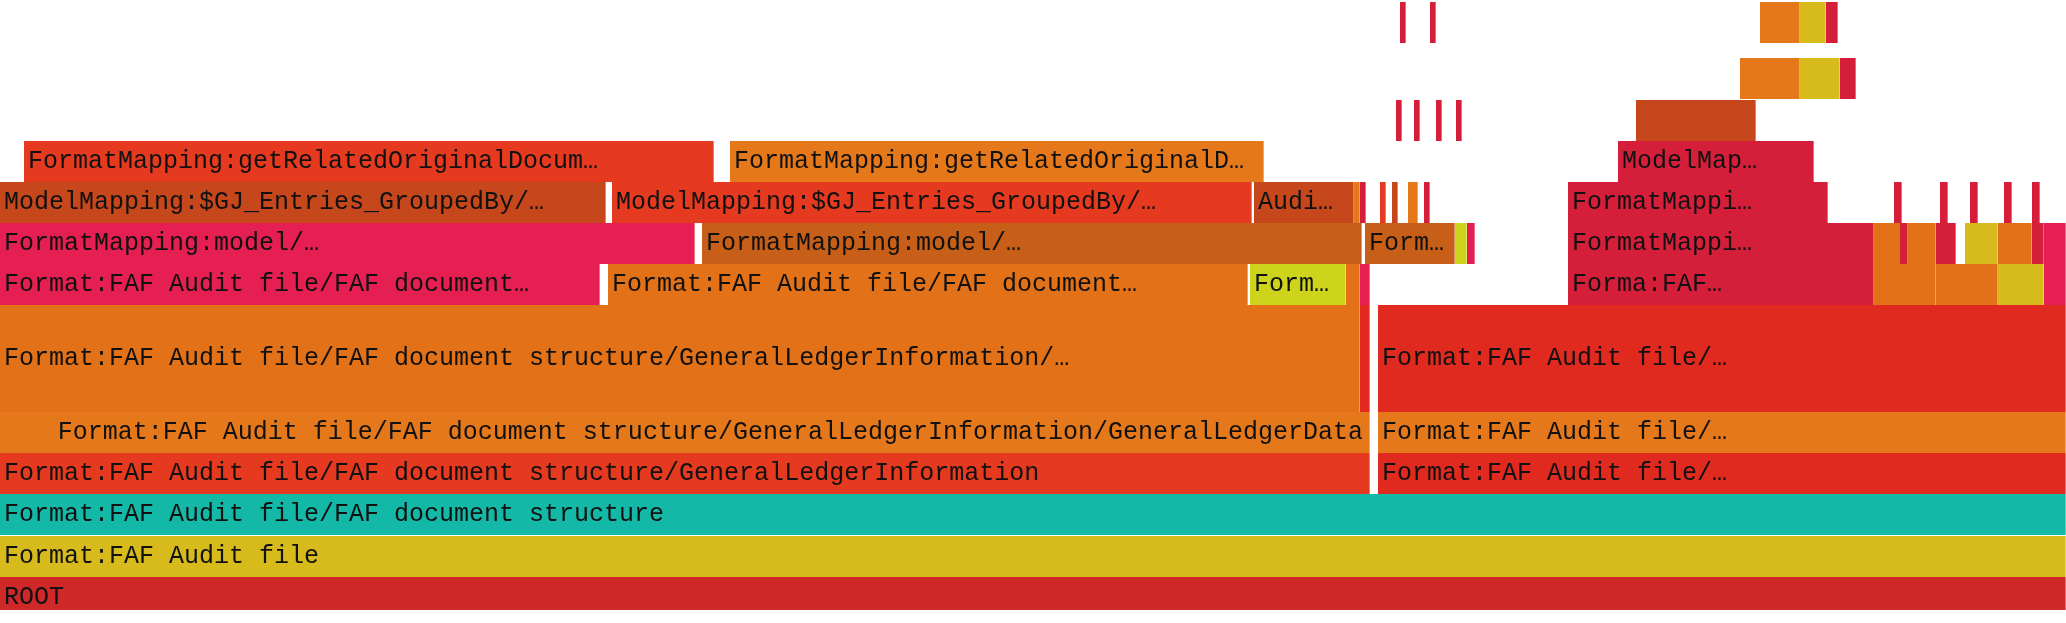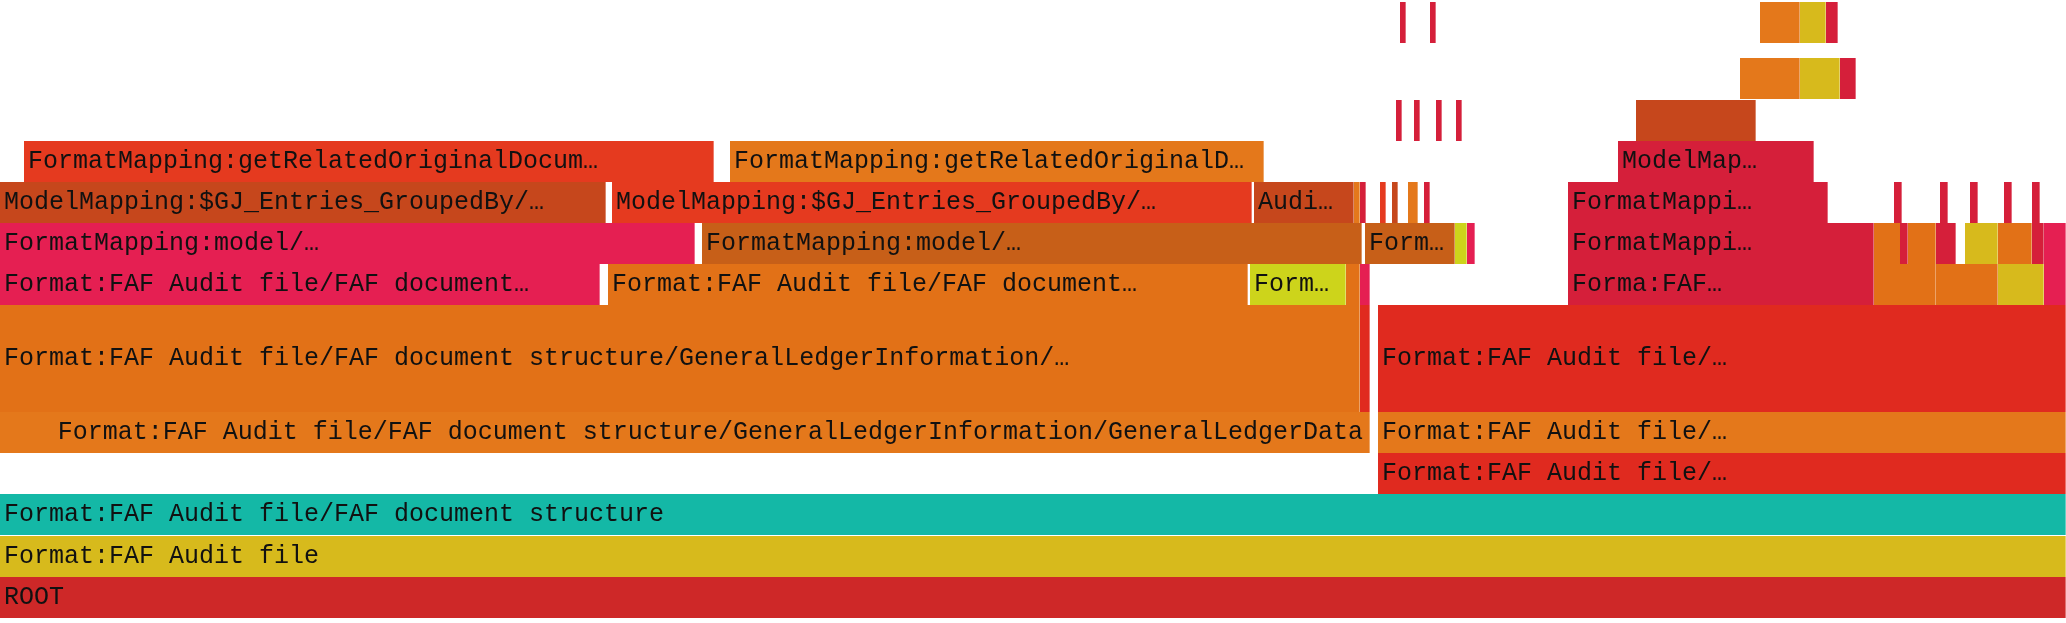--- a/index.html
+++ b/index.html
@@ -27,23 +27,24 @@
     border-right: 1px solid rgba(255,255,255,0.35);
     font-weight: 500;
   }
   .frame.tiny { padding: 0; }
   .frame.top { height: 55px; }
 </style>
 </head>
 <body>
 
 <div class="flame" id="flame">
-    <div class="frame" style="left: 0px; top: 577px; width: 2066px; height: 41px; line-height: 41px; background: rgb(206, 40, 40);"><span>ROOT</span></div>
+    <div class="frame" style="left: 0px; top: 577px; width: 2066px; height: 33px; line-height: 41px; background: rgb(206, 40, 40);"><span>ROOT</span></div>
     <div class="frame" style="left: 0px; top: 536px; width: 2066px; height: 41px; line-height: 41px; background: rgb(215, 186, 28);"><span>Format:FAF Audit file</span></div>
     <div class="frame" style="left: 0px; top: 494px; width: 2066px; height: 41px; line-height: 41px; background: #14b8a6;"><span>Format:FAF Audit file/FAF document structure</span></div>
+    <div class="frame" style="left: 0px; top: 453px; width: 1370px; height: 41px; line-height: 41px; background: rgb(229, 58, 31);"><span>Format:FAF Audit file/FAF document structure/GeneralLedgerInformation</span></div>
     <div class="frame" style="left: 1378px; top: 453px; width: 688px; height: 41px; line-height: 41px; background: rgb(224, 42, 31);"><span>Format:FAF Audit file/…</span></div>
     <div class="frame" style="left: 0px; top: 412px; width: 1370px; height: 41px; line-height: 41px; background: rgb(228, 120, 27); text-align: right;"><span>Format:FAF Audit file/FAF document structure/GeneralLedgerInformation/GeneralLedgerData</span></div>
     <div class="frame" style="left: 1378px; top: 412px; width: 688px; height: 41px; line-height: 41px; background: rgb(228, 120, 27);"><span>Format:FAF Audit file/…</span></div>
     <div class="frame" style="left: 0px; top: 305px; width: 1360px; height: 107px; line-height: 107px; background: rgb(226, 113, 23);"><span>Format:FAF Audit file/FAF document structure/GeneralLedgerInformation/…</span></div>
     <div class="frame tiny" style="left: 1360px; top: 305px; width: 10px; height: 107px; line-height: 107px; background: rgb(224, 42, 31);"></div>
     <div class="frame" style="left: 1378px; top: 305px; width: 688px; height: 107px; line-height: 107px; background: rgb(224, 42, 31);"><span>Format:FAF Audit file/…</span></div>
     <div class="frame" style="left: 0px; top: 264px; width: 600px; height: 41px; line-height: 41px; background: rgb(229, 31, 82);"><span>Format:FAF Audit file/FAF document…</span></div>
     <div class="frame" style="left: 608px; top: 264px; width: 640px; height: 41px; line-height: 41px; background: rgb(226, 113, 23);"><span>Format:FAF Audit file/FAF document…</span></div>
     <div class="frame" style="left: 1250px; top: 264px; width: 96px; height: 41px; line-height: 41px; background: rgb(205, 212, 27);"><span>Forma…</span></div>
     <div class="frame tiny" style="left: 1346px; top: 264px; width: 14px; height: 41px; line-height: 41px; background: rgb(226, 113, 23);"></div>

